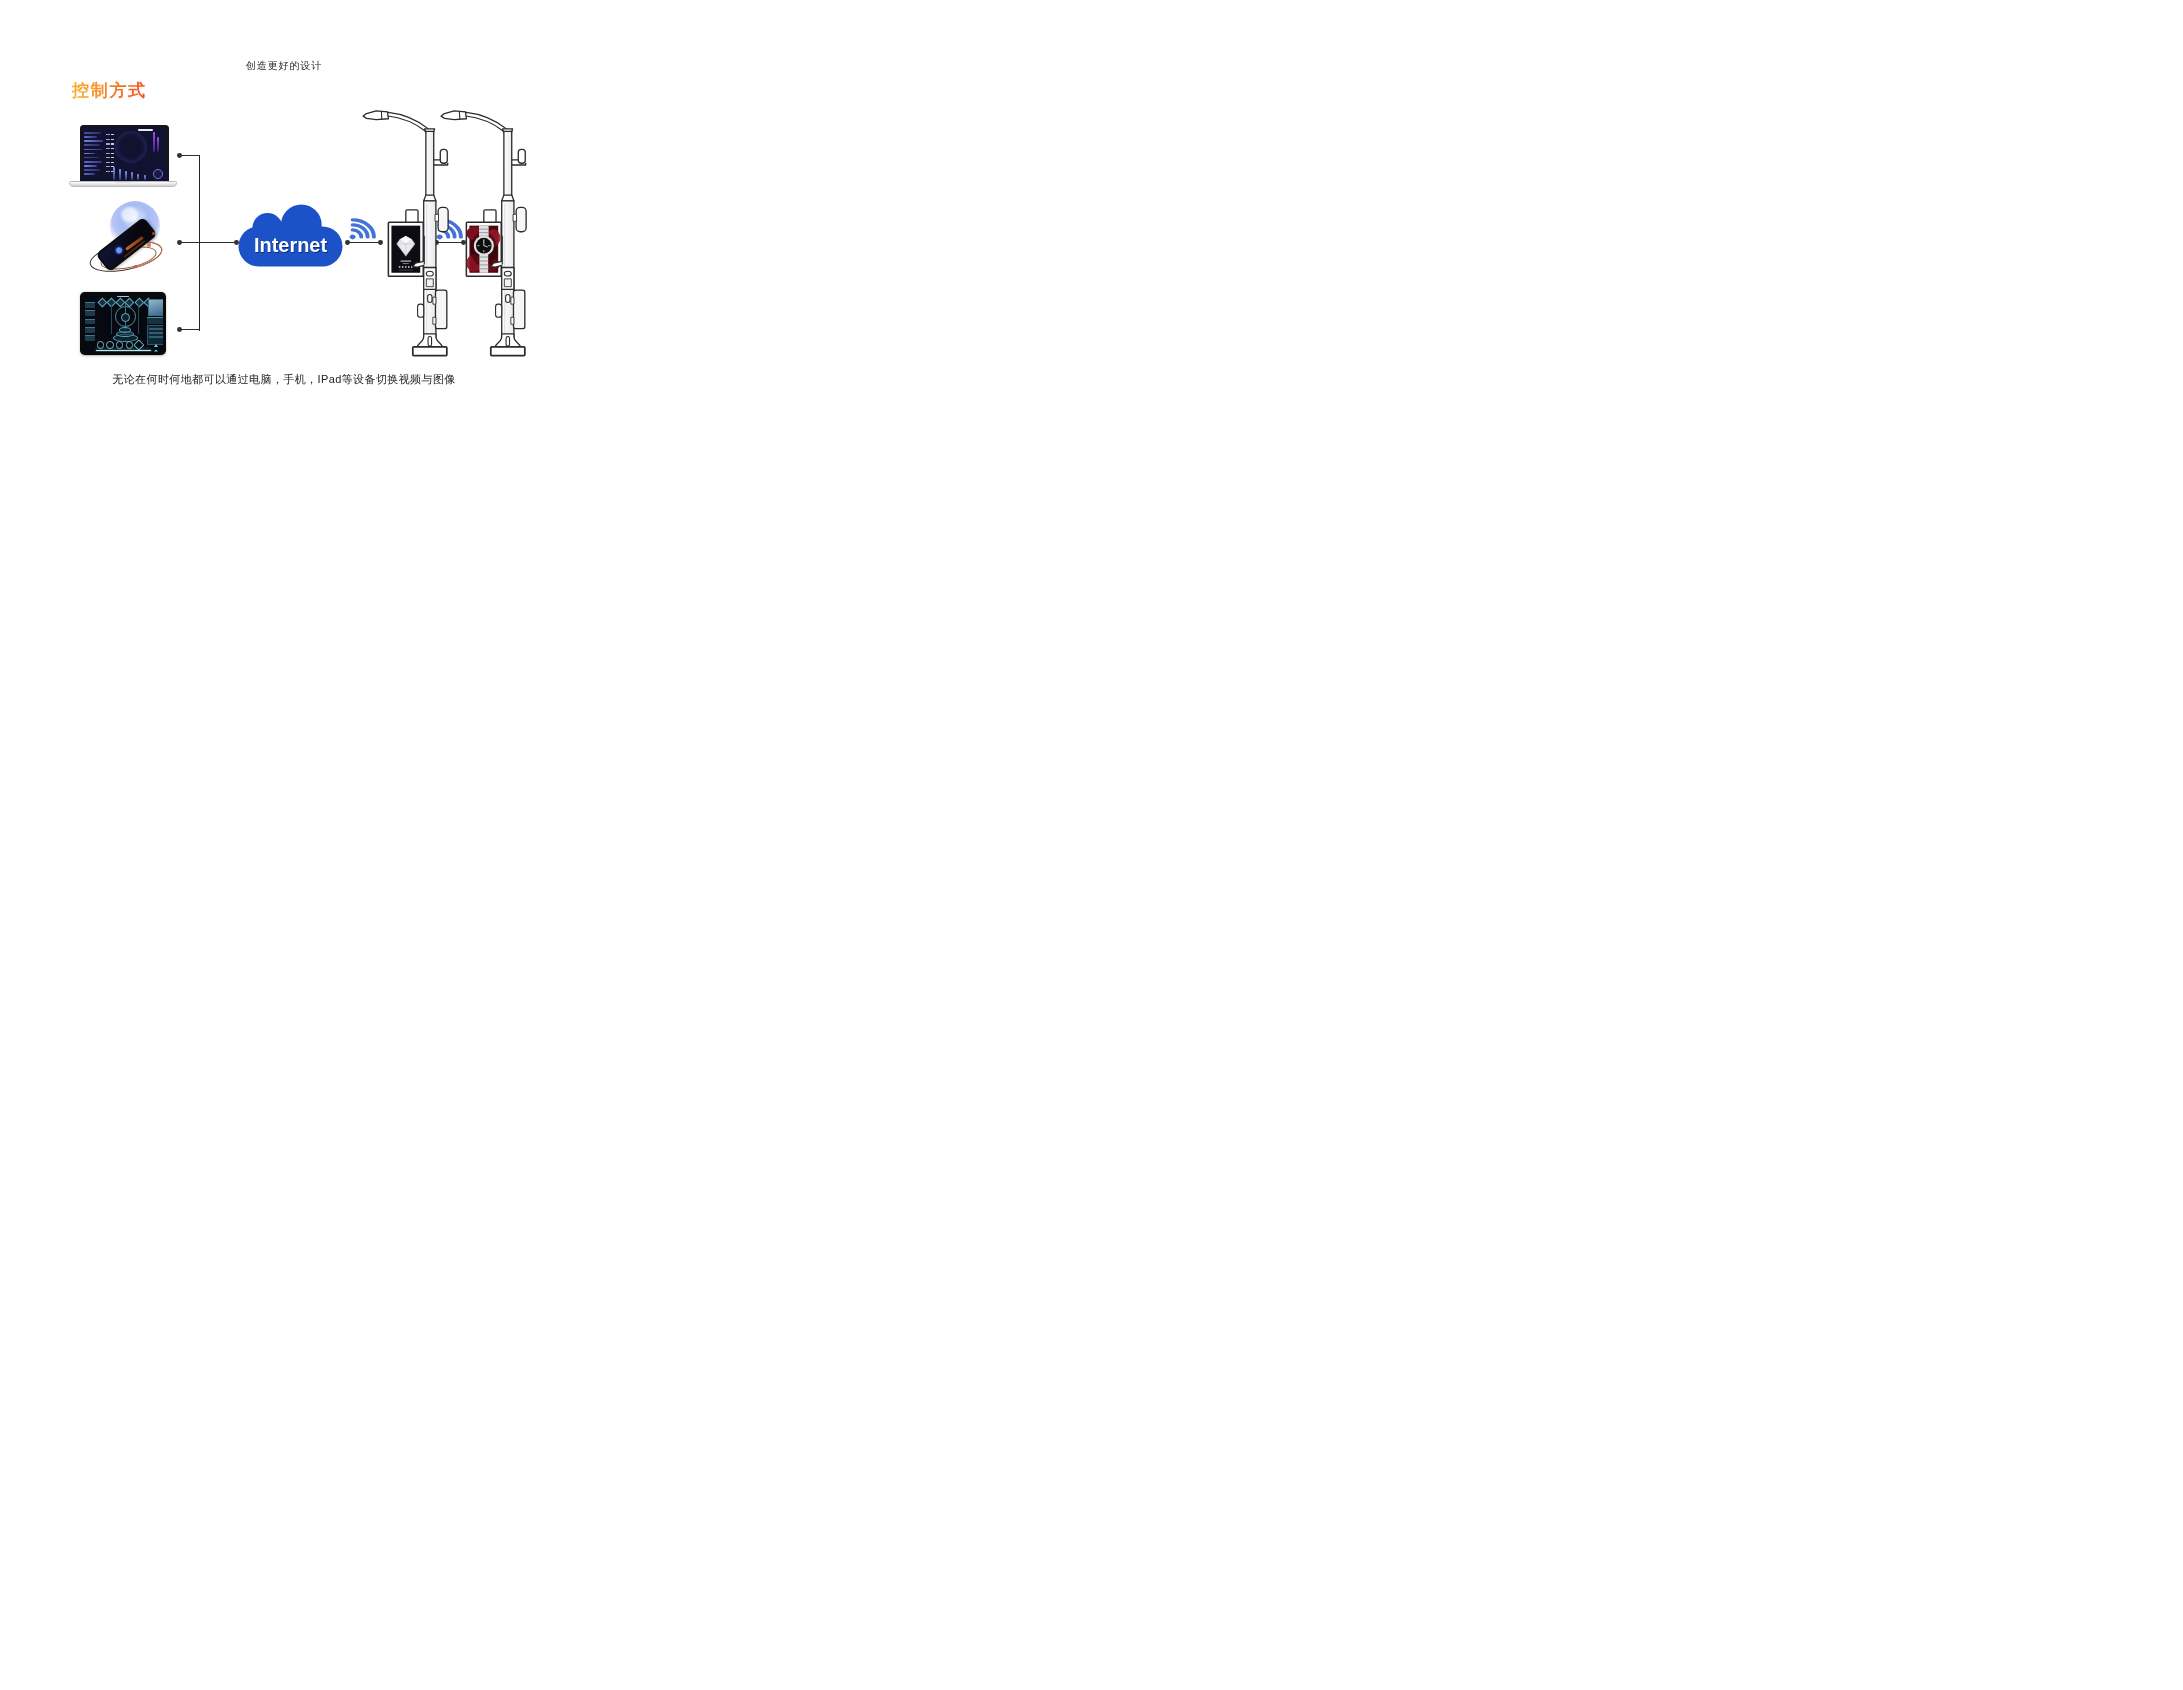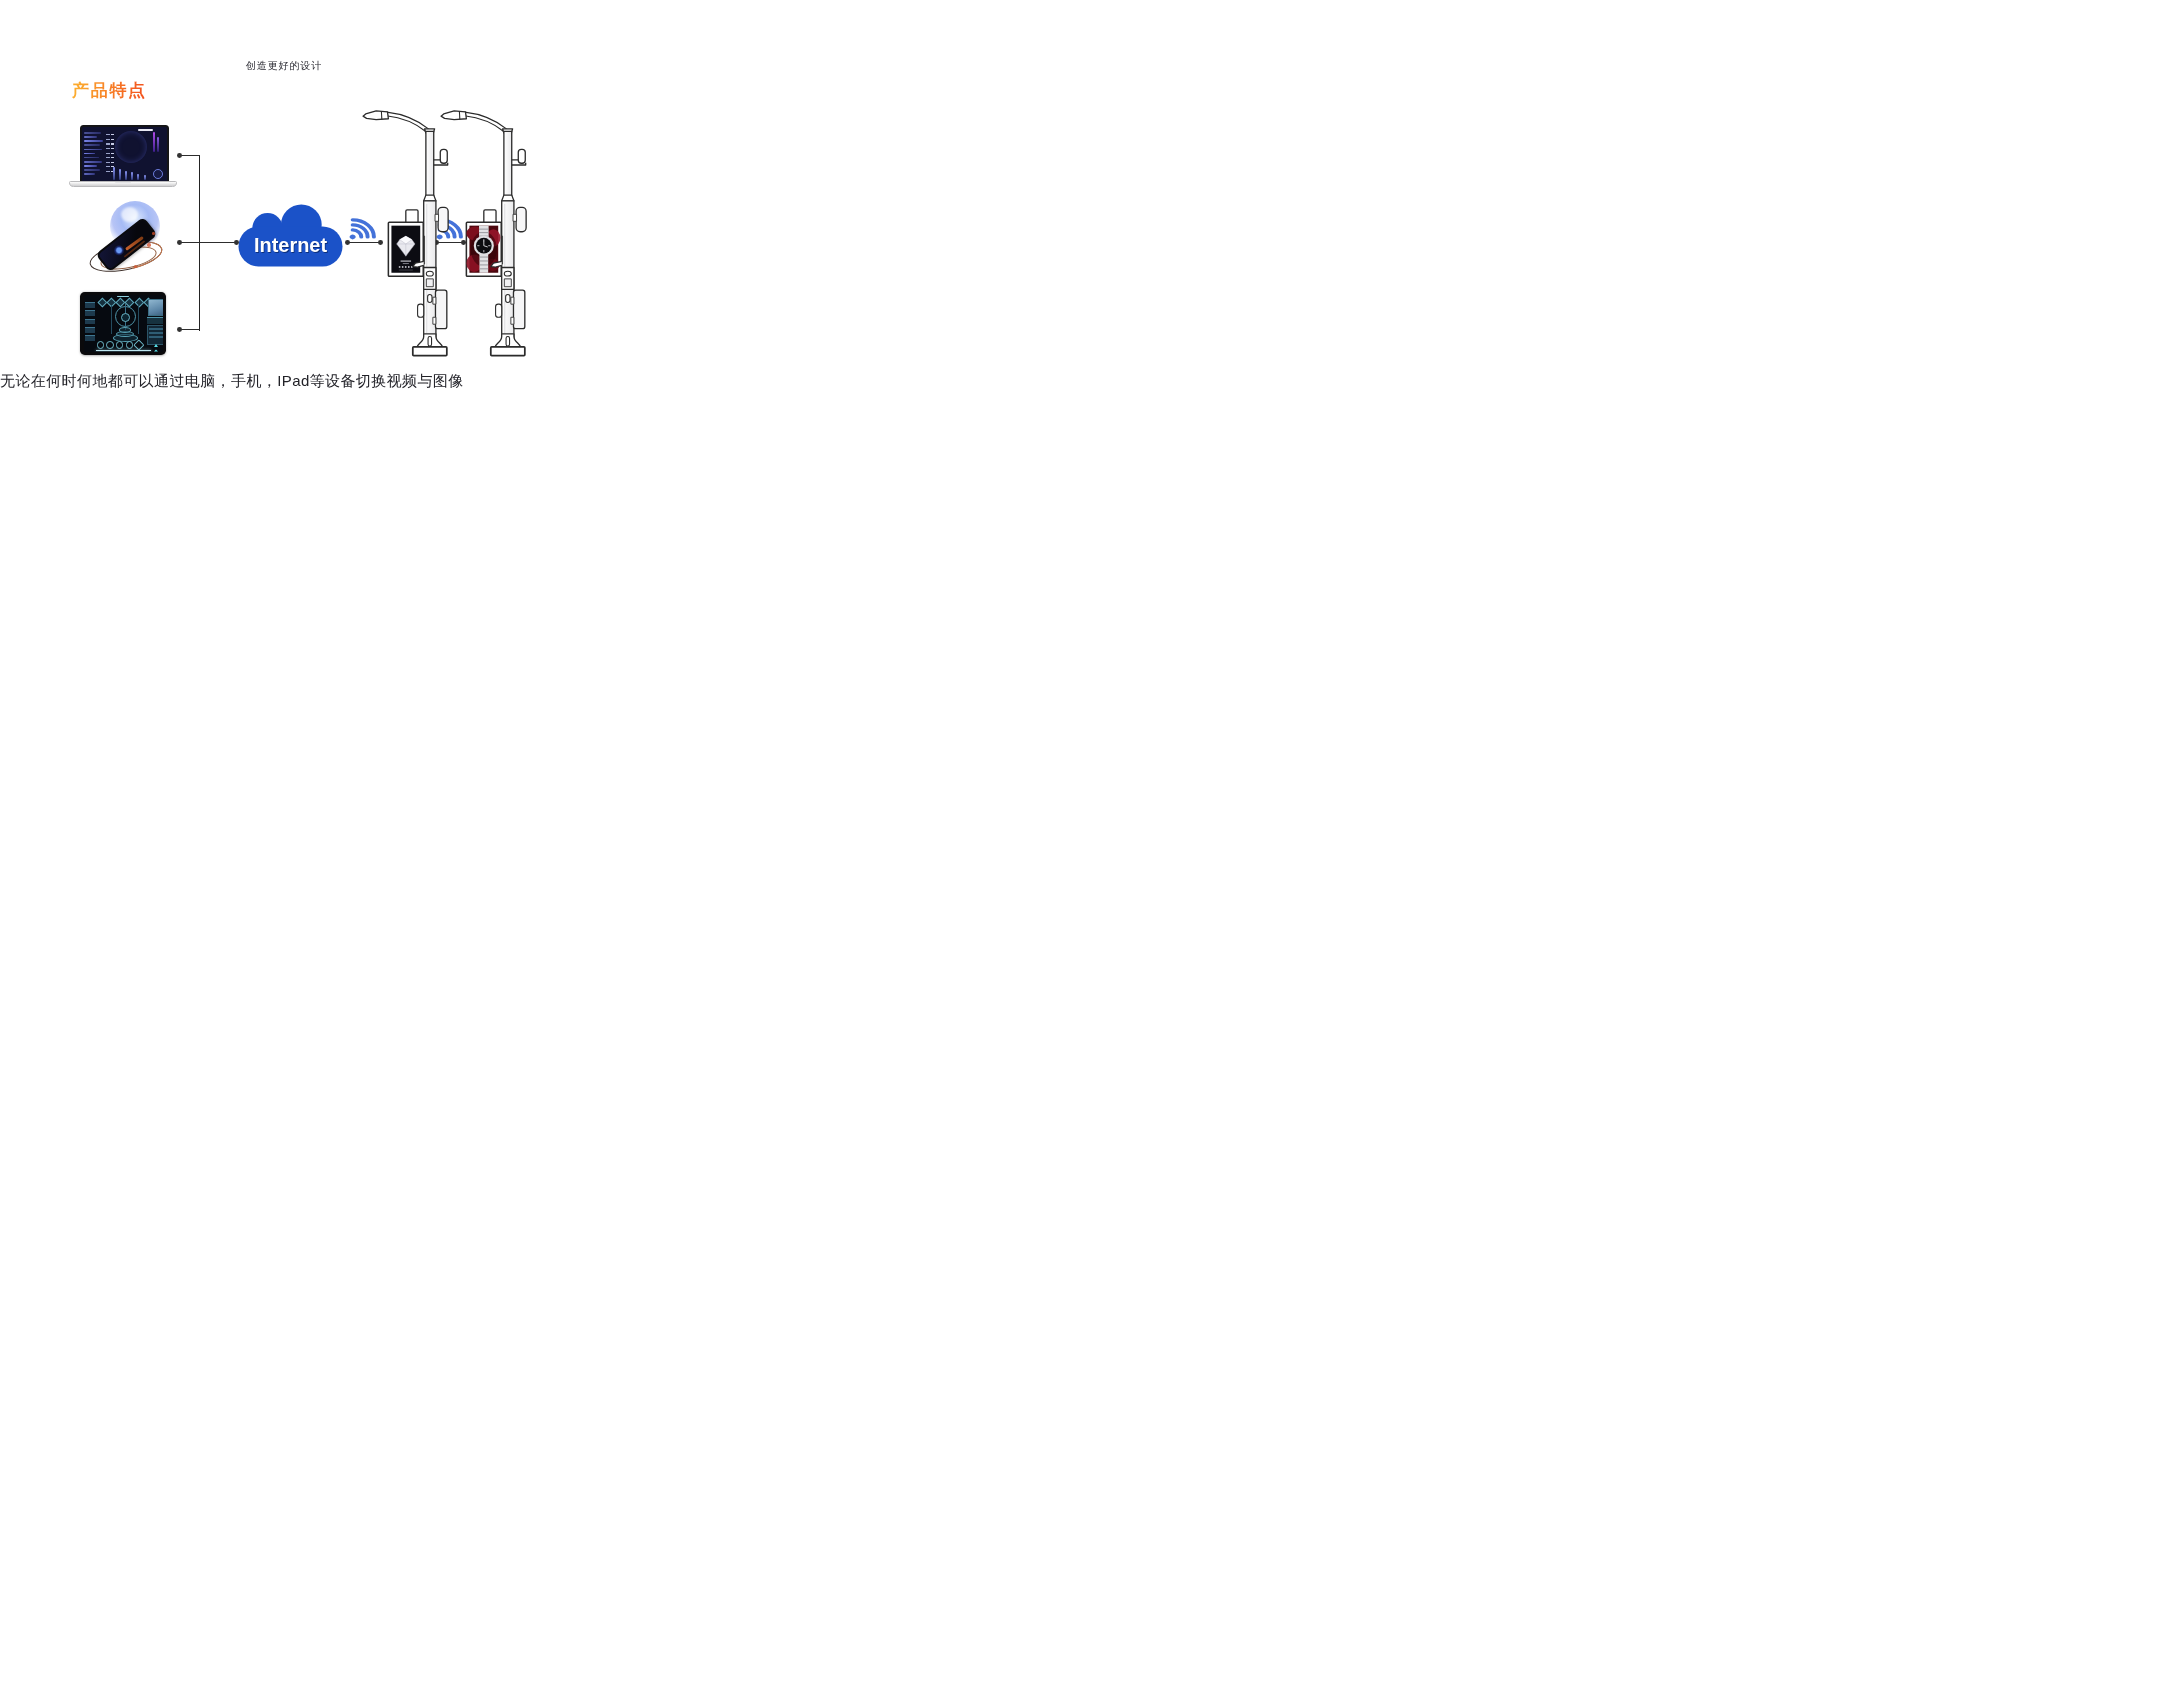--- a/index.html
+++ b/index.html
@@ -6,21 +6,21 @@
   .canvas{position:relative;width:568px;height:423px;background:#fff;overflow:hidden;
           font-family:"Liberation Sans","DejaVu Sans",sans-serif;}
   .abs{position:absolute;}
 
   
   .grad-text{background:linear-gradient(94deg,#fcab2e 6%,#f3541e 94%);
              -webkit-background-clip:text;background-clip:text;color:transparent;}
   .title{left:0;right:0;top:16.6px;text-align:center;font-size:29px;font-weight:bold;letter-spacing:3.5px;}
   .subtitle{left:0;right:0;top:59px;text-align:center;font-size:10px;color:#2b2b33;letter-spacing:0.9px;}
   .section-heading{left:72px;top:79px;font-size:17px;font-weight:bold;letter-spacing:1.7px;}
-  .footer-text{left:0;right:0;top:372px;text-align:left;font-size:15px;color:#222228;letter-spacing:0.4px;}
+  .footer-text{left:0;right:0;top:372px;text-align:center;font-size:11px;color:#222228;letter-spacing:0.4px;}
 
   
   .hline{position:absolute;height:1.3px;background:#2d2d2d;}
   .vline{position:absolute;width:1.3px;background:#232323;}
   .dot-l::before,.dot-r::after{content:'';position:absolute;top:-1.7px;width:4.8px;height:4.8px;
         background:#333;border-radius:50%;}
   .dot-l::before{left:-2.2px;}
   .dot-r::after{right:-2.2px;}
 
   
@@ -97,21 +97,21 @@
   
   svg{position:absolute;overflow:visible;}
   .cloud-text{font-family:"Liberation Sans","DejaVu Sans",sans-serif;font-weight:bold;font-size:46px;}
 </style>
 </head>
 <body>
 
 <div class="canvas">
 
   <div class="abs subtitle">创造更好的设计</div>
-  <div class="abs section-heading grad-text">产品特点</div>
+  <div class="abs section-heading grad-text">控制方式</div>
 
   <div class="abs laptop">
     <div class="lp-screen">
       <div class="lp-head"></div>
       <div class="lp-bars" id="lp-bars">
           <div style="position: absolute; left: 0px; top: 0px; width: 16.6px; height: 1.5px; border-radius: 0.9px; background: linear-gradient(90deg, rgb(123, 134, 234), rgb(58, 63, 147)); opacity: 0.55;"></div>
           <div style="position: absolute; left: 0px; top: 4.1px; width: 13px; height: 1.5px; border-radius: 0.9px; background: linear-gradient(90deg, rgb(123, 134, 234), rgb(58, 63, 147)); opacity: 0.78;"></div>
           <div style="position: absolute; left: 0px; top: 8.2px; width: 19px; height: 1.5px; border-radius: 0.9px; background: linear-gradient(90deg, rgb(123, 134, 234), rgb(58, 63, 147)); opacity: 1;"></div>
           <div style="position: absolute; left: 0px; top: 12.3px; width: 15.7px; height: 1.5px; border-radius: 0.9px; background: linear-gradient(90deg, rgb(123, 134, 234), rgb(58, 63, 147)); opacity: 0.55;"></div>
           <div style="position: absolute; left: 0px; top: 16.4px; width: 17.5px; height: 1.5px; border-radius: 0.9px; background: linear-gradient(90deg, rgb(123, 134, 234), rgb(58, 63, 147)); opacity: 0.78;"></div>

